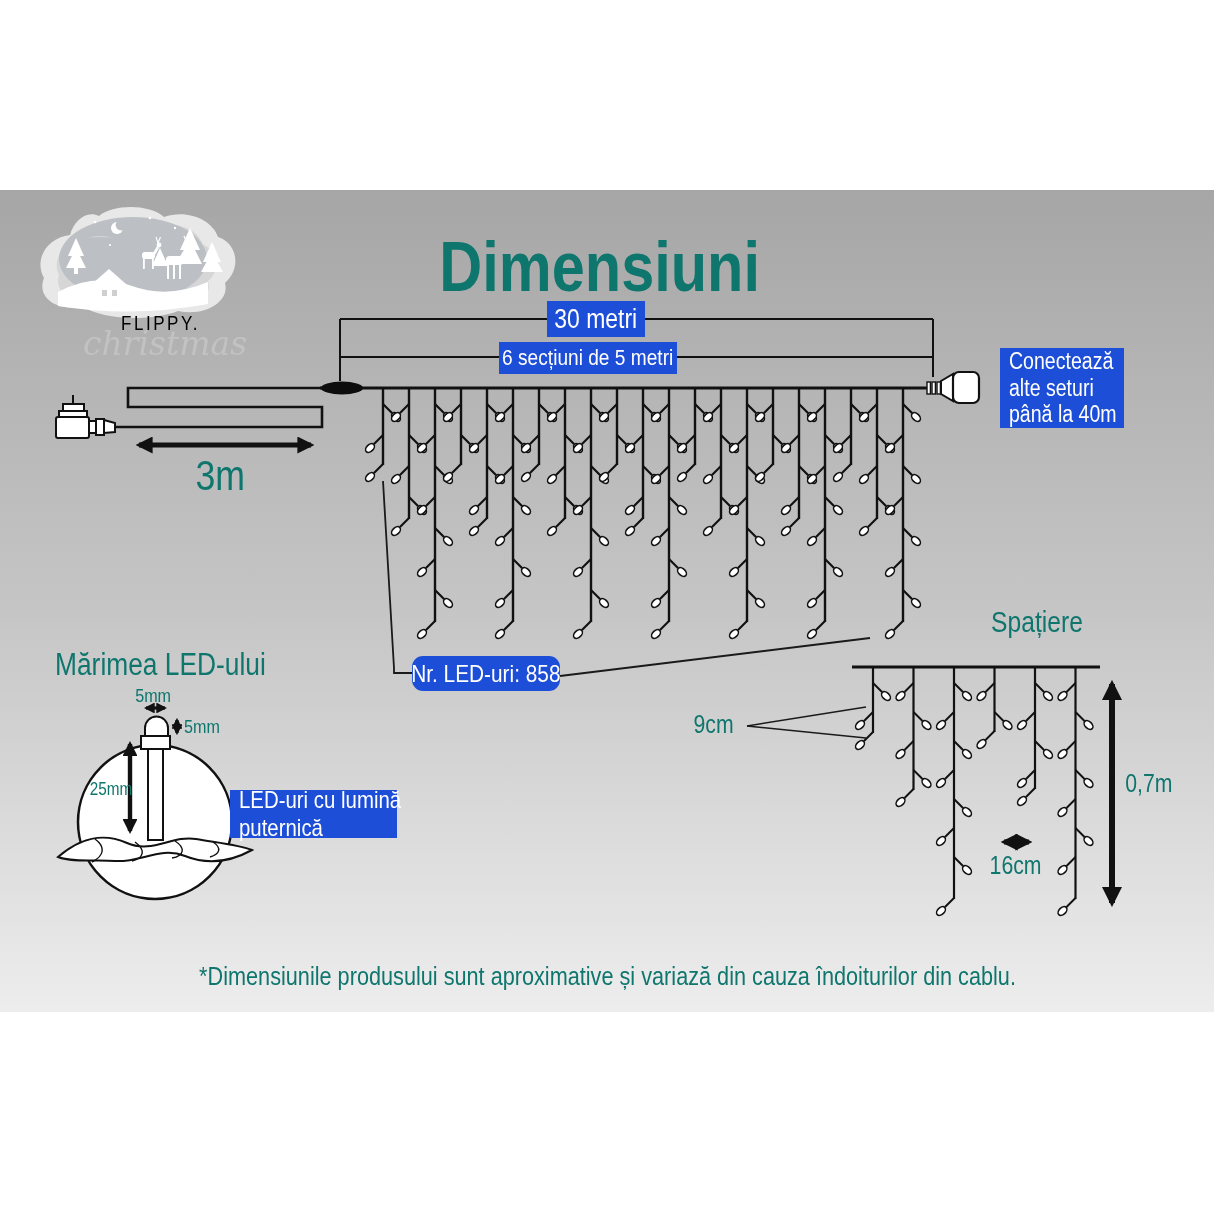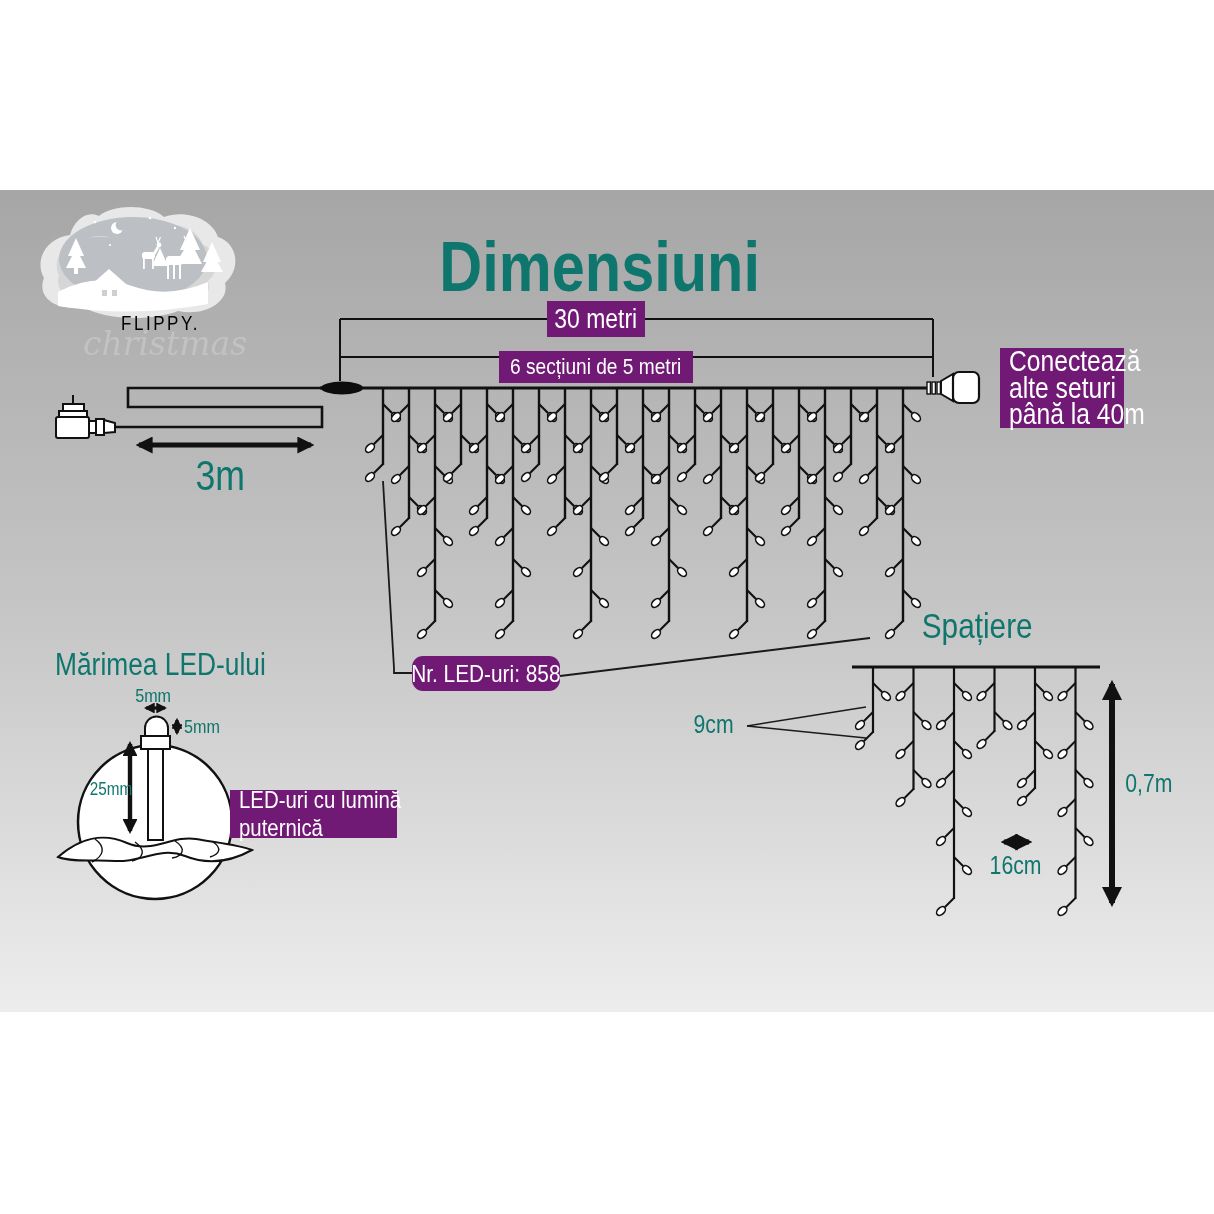--- a/index.html
+++ b/index.html
@@ -4,21 +4,21 @@
 <style>
   html,body{margin:0;padding:0;background:#ffffff;}
   #canvas{position:relative;width:1214px;height:1214px;background:#ffffff;
           font-family:"Liberation Sans",sans-serif;overflow:hidden;}
   #band{position:absolute;left:0;top:190px;width:1214px;height:822px;
         background:linear-gradient(180deg,#a6a6a6 0%,#c6c6c6 52%,#ededed 100%);}
   #gfx{position:absolute;left:0;top:0;z-index:2;}
   .lbl{position:absolute;z-index:3;color:#0f766e;text-align:center;line-height:1.12;}
   .cx{display:inline-block;transform:scaleX(0.85);transform-origin:50% 50%;white-space:nowrap;}
   .cxl{display:inline-block;transform:scaleX(0.85);transform-origin:0 50%;white-space:nowrap;}
-  .bbox{position:absolute;z-index:3;background:#701a75;color:#ffffff;
+  .bbox{position:absolute;z-index:3;background:#1d4ed8;color:#ffffff;
         display:flex;align-items:center;justify-content:center;text-align:center;}
   .bbox-left{align-items:flex-start;justify-content:center;flex-direction:column;text-align:left;}
   .title{font-weight:bold;}
   .logo-flippy{letter-spacing:3px;color:#000000;}
   .logo-script{font-family:"DejaVu Serif",serif;font-style:italic;color:#c2c2c2;}
 </style>
 </head>
 <body>
 
 <div id="canvas">
@@ -463,50 +463,51 @@
 
   <div class="lbl logo-flippy" style="left:105px;top:312px;width:110px;font-size:20px;"><span class="cx">FLIPPY.</span></div>
   <div class="lbl logo-script" style="left:75px;top:326px;width:180px;font-size:33px;"><span>christmas</span></div>
 
   <div class="lbl title" style="left:300px;top:228px;width:600px;font-size:70px;"><span class="cx">Dimensiuni</span></div>
 
   <div class="bbox" style="left:547px;top:301px;width:98px;height:36px;font-size:27px;">
       <span class="cx">30 metri</span>
     </div>
 
-  <div class="bbox" style="left:499px;top:351px;width:194px;height:32px;font-size:22.5px;">
+  <div class="bbox" style="left:499px;top:342px;width:178px;height:32px;font-size:22.5px;">
       <span class="cx">6 secțiuni de 5 metri</span>
     </div>
 
-  <div class="bbox bbox-left" style="left:1000px;top:348px;width:124px;height:80px;font-size:29px;padding-left:9px;box-sizing:border-box;line-height:26.5px;">
+  <div class="bbox bbox-left" style="left:1000px;top:348px;width:124px;height:80px;font-size:23px;padding-left:9px;box-sizing:border-box;line-height:26.5px;">
     <span class="cxl">Conectează</span>
     <span class="cxl">alte seturi</span>
     <span class="cxl">până la 40m</span>
   </div>
 
   <div class="lbl" style="left:160px;top:452px;width:120px;font-size:42px;"><span class="cx">3m</span></div>
 
   <div class="bbox" style="left:412px;top:656px;width:148px;height:35px;font-size:24.5px;border-radius:11px;">
       <span class="cx">Nr. LED-uri: 858</span>
     </div>
 
-  <div class="lbl" style="left:892px;top:606px;width:170px;font-size:35px;"><span class="cx">Spațiere</span></div>
+  <div class="lbl" style="left:952px;top:606px;width:170px;font-size:29px;"><span class="cx">Spațiere</span></div>
 
   <div class="lbl" style="left:683px;top:710px;width:62px;font-size:25px;"><span class="cx">9cm</span></div>
 
   <div class="lbl" style="left:984px;top:851px;width:64px;font-size:25px;"><span class="cx">16cm</span></div>
 
   <div class="lbl" style="left:1119px;top:769px;width:60px;font-size:25px;"><span class="cx">0,7m</span></div>
 
   <div class="lbl" style="left:55px;top:648px;width:260px;font-size:31px;text-align:left;"><span class="cxl">Mărimea LED-ului</span></div>
 
   <div class="lbl" style="left:122px;top:685px;width:62px;font-size:19px;"><span class="cx">5mm</span></div>
 
   <div class="lbl" style="left:184px;top:716px;width:60px;font-size:19px;text-align:left;"><span class="cxl">5mm</span></div>
 
   <div class="lbl" style="left:86px;top:779px;width:44px;font-size:18px;"><span class="cx">25mm</span></div>
 
   <div class="bbox bbox-left" style="left:230px;top:790px;width:167px;height:48px;font-size:24px;padding-left:9px;box-sizing:border-box;line-height:28px;">
     <span class="cxl">LED-uri cu lumină</span>
     <span class="cxl">puternică</span>
   </div>
 
+  <div class="lbl" style="left:0;top:962px;width:1214px;font-size:25.5px;"><span class="cx">*Dimensiunile produsului sunt aproximative și variază din cauza îndoiturilor din cablu.</span></div>
 </div>
 
 </body></html>

